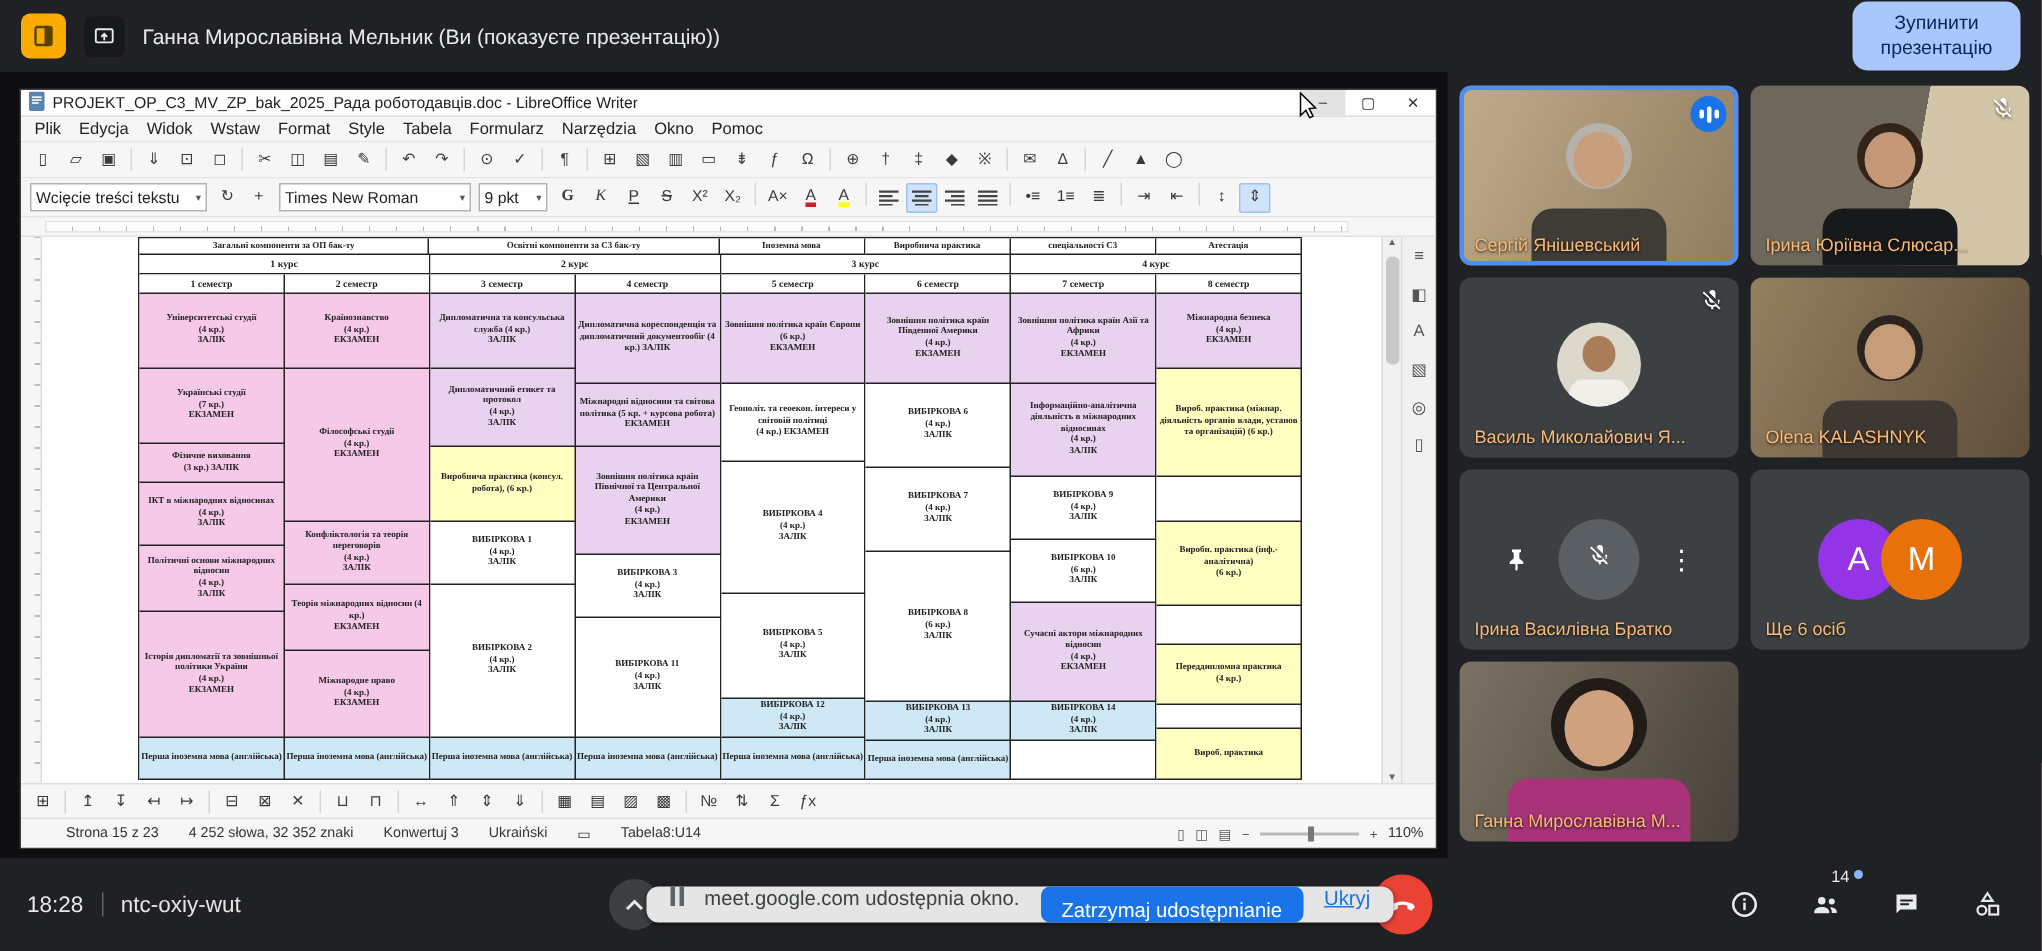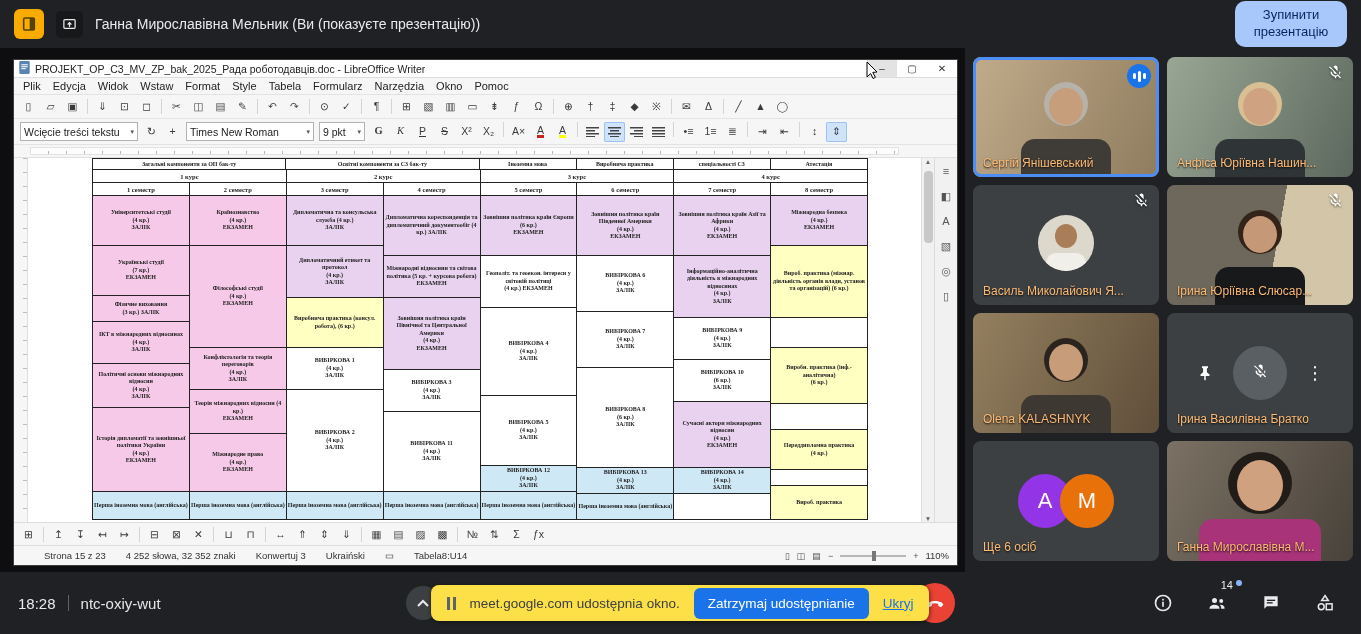--- a/index.html
+++ b/index.html
@@ -138,21 +138,21 @@
   .ovav + .ovav{margin-left:-12px}
 
   
   .bottombar{height:62px;background:#202124;display:flex;align-items:center;padding:0 18px;position:relative}
   .time{color:#e8eaed;font-size:15px}
   .vsep{width:1px;height:16px;background:#5f6368;margin:0 12px}
   .code{color:#e5e5e5;font-size:15px}
   .bannerwrap{position:absolute;left:50%;transform:translateX(-50%);bottom:11px;display:flex;align-items:center;height:40px}
   .chev{width:34px;height:34px;border-radius:50%;background:#3c4043;display:flex;align-items:center;
     justify-content:center;margin-right:-9px;z-index:1}
-  .banner{background:#fde047;border-radius:8px;height:36px;display:flex;align-items:center;gap:14px;
+  .banner{background:#e5e5e5;border-radius:8px;height:24px;display:flex;gap:14px;
     padding:0 16px;z-index:2;box-shadow:0 1px 4px rgba(0,0,0,.5)}
   .pausei{display:flex;gap:3px}
   .pausei i{display:block;width:3px;height:13px;background:#5f6368}
   .bmsg{color:#3c4043;font-size:13.5px;white-space:nowrap}
   .bstop{background:#1a73e8;color:#fff;border-radius:6px;padding:8px 14px;font-size:13.5px;white-space:nowrap}
   .bhide{color:#1a73e8;font-size:13.5px;text-decoration:underline;cursor:pointer}
   .endcall{width:40px;height:40px;border-radius:50%;background:#ea4335;margin-left:-14px;z-index:1;
     display:flex;align-items:center;justify-content:center}
   .rbicons{margin-left:auto;display:flex;align-items:center;gap:30px;padding-right:6px}
   .rbtn{display:flex;align-items:center;justify-content:center;width:24px;height:24px}
@@ -705,55 +705,42 @@
             <i class="torso"></i>
           </div>
           <span class="audioind">
             <i></i>
             <i></i>
             <i></i>
           </span>
           <span class="tname">Сергій Янішевський</span>
         </div>
         <div class="tile">
-          <div class="person v2">
+          <div class="person v3">
             <i class="bg"></i>
             <i class="hair"></i>
             <i class="head"></i>
             <i class="torso"></i>
           </div>
           <span class="micoff"><svg viewBox="0 0 24 24" width="17" height="17">
               <path d="M15 11V5a3 3 0 0 0-5.9-.8L15 10.1zM9 9.8V11a3 3 0 0 0 4.6 2.5l1.5 1.5A5 5 0 0 1 7 11H5a7 7 0 0 0 6 6.9V20h2v-2.1c.8-.1 1.6-.4 2.3-.8l3.2 3.2 1.3-1.3L4.2 3.4 2.9 4.7z" fill="#fff"></path>
               <path d="M17.3 14.4A5 5 0 0 0 17 11h2c0 1.6-.4 3-1.2 4.2z" fill="#fff"></path>
             </svg></span>
-          <span class="tname">Анфіса Юріївна Нашин...</span>
+          <span class="tname">Ірина Юріївна Слюсар...</span>
         </div>
         <div class="tile">
           <div class="avatar">
             <i class="ahead"></i>
             <i class="atorso"></i>
           </div>
           <span class="micoff"><svg viewBox="0 0 24 24" width="17" height="17">
               <path d="M15 11V5a3 3 0 0 0-5.9-.8L15 10.1zM9 9.8V11a3 3 0 0 0 4.6 2.5l1.5 1.5A5 5 0 0 1 7 11H5a7 7 0 0 0 6 6.9V20h2v-2.1c.8-.1 1.6-.4 2.3-.8l3.2 3.2 1.3-1.3L4.2 3.4 2.9 4.7z" fill="#fff"></path>
               <path d="M17.3 14.4A5 5 0 0 0 17 11h2c0 1.6-.4 3-1.2 4.2z" fill="#fff"></path>
             </svg></span>
           <span class="tname">Василь Миколайович Я...</span>
-        </div>
-        <div class="tile">
-          <div class="person v3">
-            <i class="bg"></i>
-            <i class="hair"></i>
-            <i class="head"></i>
-            <i class="torso"></i>
-          </div>
-          <span class="micoff"><svg viewBox="0 0 24 24" width="17" height="17">
-              <path d="M15 11V5a3 3 0 0 0-5.9-.8L15 10.1zM9 9.8V11a3 3 0 0 0 4.6 2.5l1.5 1.5A5 5 0 0 1 7 11H5a7 7 0 0 0 6 6.9V20h2v-2.1c.8-.1 1.6-.4 2.3-.8l3.2 3.2 1.3-1.3L4.2 3.4 2.9 4.7z" fill="#fff"></path>
-              <path d="M17.3 14.4A5 5 0 0 0 17 11h2c0 1.6-.4 3-1.2 4.2z" fill="#fff"></path>
-            </svg></span>
-          <span class="tname">Ірина Юріївна Слюсар...</span>
         </div>
         <div class="tile">
           <div class="person v4">
             <i class="bg"></i>
             <i class="hair"></i>
             <i class="head"></i>
             <i class="torso"></i>
           </div>
           <span class="tname">Olena KALASHNYK</span>
         </div>

